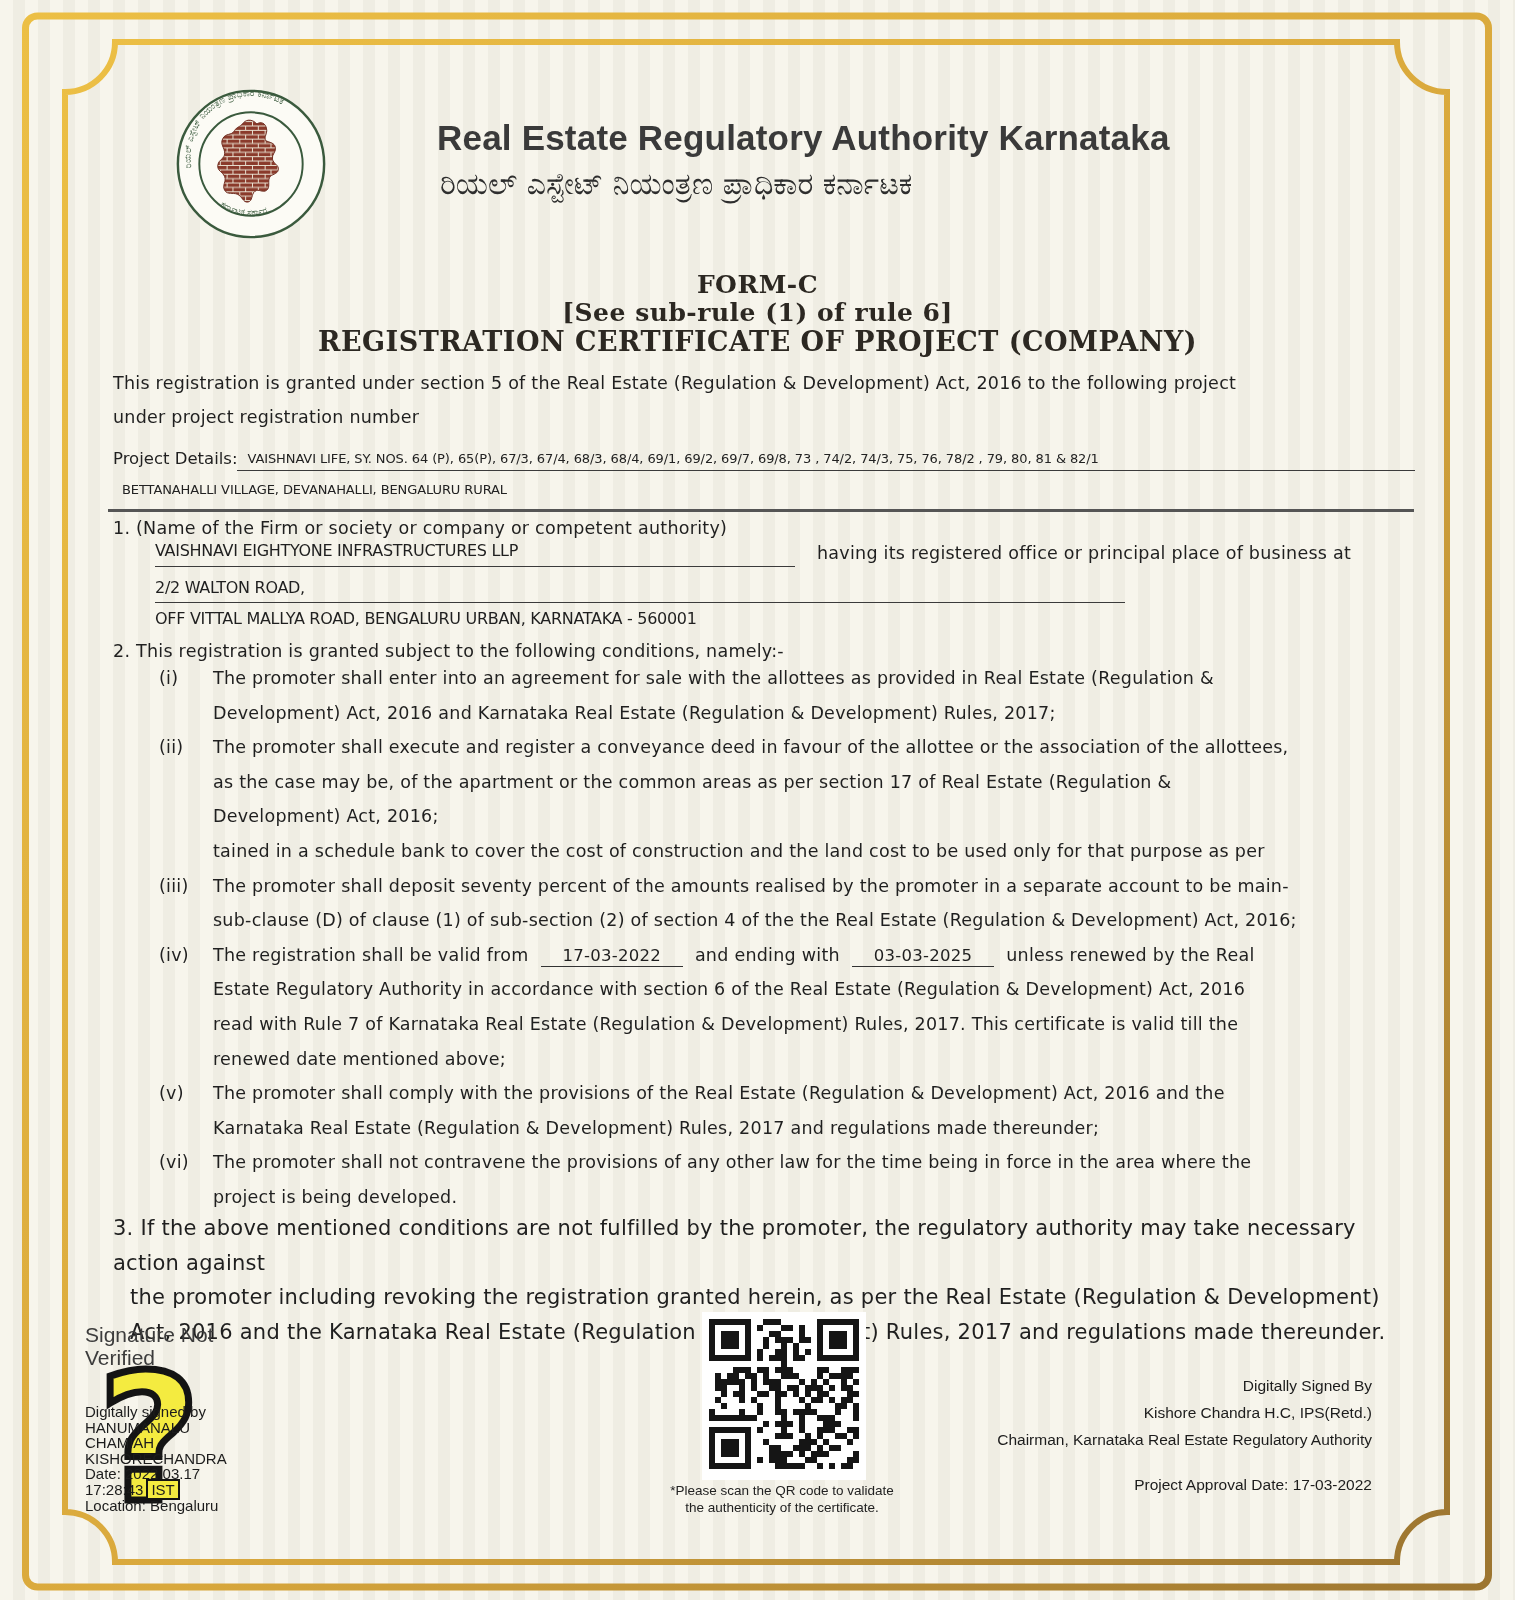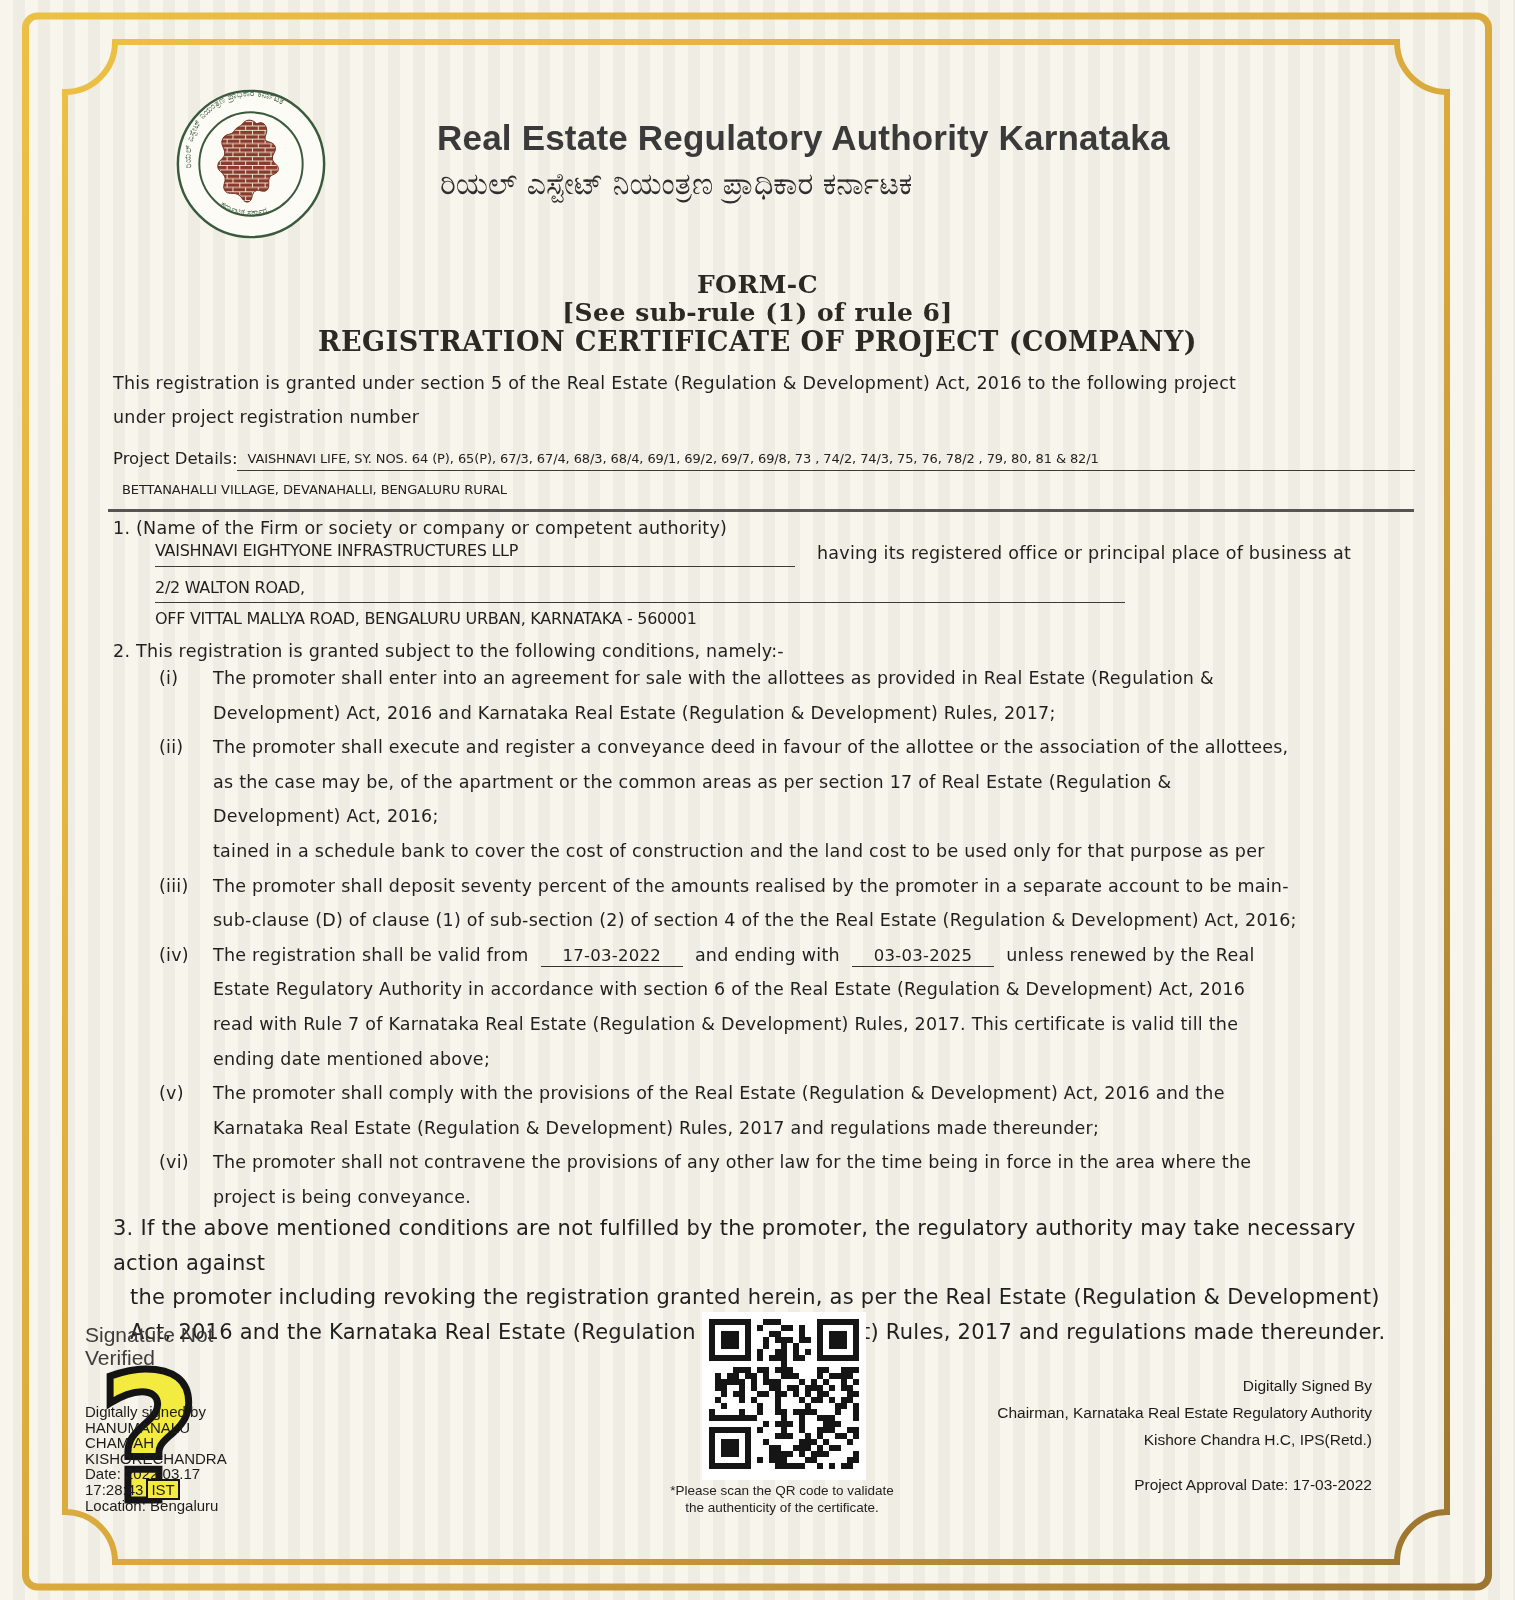--- a/index.html
+++ b/index.html
@@ -156,27 +156,27 @@
       <div class="cline"><span>as the case may be, of the apartment or the common areas as per section 17 of Real Estate (Regulation &amp;</span></div>
       <div class="cline"><span>Development) Act, 2016;</span></div>
 
       <div class="cline"><span>tained in a schedule bank to cover the cost of construction and the land cost to be used only for that purpose as per</span></div>
       <div class="cline"><span class="cnum">(iii)</span><span>The promoter shall deposit seventy percent of the amounts realised by the promoter in a separate account to be main-</span></div>
       <div class="cline"><span>sub-clause (D) of clause (1) of sub-section (2) of section 4 of the the Real Estate (Regulation &amp; Development) Act, 2016;</span></div>
 
       <div class="cline"><span class="cnum">(iv)</span><span>The registration shall be valid from</span><span class="u-date">17-03-2022</span><span>and ending with</span><span class="u-date">03-03-2025</span><span>unless renewed by the Real</span></div>
       <div class="cline"><span>Estate Regulatory Authority in accordance with section 6 of the Real Estate (Regulation &amp; Development) Act, 2016</span></div>
       <div class="cline"><span>read with Rule 7 of Karnataka Real Estate (Regulation &amp; Development) Rules, 2017. This certificate is valid till  the</span></div>
-      <div class="cline"><span>ending date  mentioned above;</span></div>
+      <div class="cline"><span>renewed date  mentioned above;</span></div>
 
       <div class="cline"><span class="cnum">(v)</span><span>The promoter shall comply with the provisions of the Real Estate (Regulation &amp; Development) Act, 2016 and the</span></div>
       <div class="cline"><span>Karnataka Real Estate (Regulation &amp; Development) Rules, 2017 and regulations made thereunder;</span></div>
 
       <div class="cline"><span class="cnum">(vi)</span><span>The promoter shall not contravene the provisions of any other law for the time being in force in the area where the</span></div>
-      <div class="cline"><span>project is being conveyance.</span></div>
+      <div class="cline"><span>project is being developed.</span></div>
     </div>
 
     <div class="s3">
       <div class="l">3. If the above mentioned conditions are not fulfilled by the promoter, the regulatory authority may take necessary action against</div>
       <div class="l cont">the promoter including revoking the registration granted herein, as per the Real Estate (Regulation &amp; Development)</div>
       <div class="l cont">Act, 2016 and the Karnataka Real Estate (Regulation &amp; Development) Rules, 2017 and regulations made thereunder.</div>
     </div>
 
     <div class="qmark">?</div>
     <div class="signot">
@@ -412,19 +412,19 @@
           <rect x="12" y="120" width="18" height="18" fill="#151515"></rect>
         </svg>
     </div>
     <div class="qrcap">
       <div>*Please scan the QR code to validate</div>
       <div>the authenticity of the certificate.</div>
     </div>
 
     <div class="signedby">
       <div>Digitally Signed By</div>
+      <div>Kishore Chandra H.C, IPS(Retd.)</div>
       <div>Chairman, Karnataka Real Estate Regulatory Authority</div>
-      <div>Kishore Chandra H.C, IPS(Retd.)</div>
     </div>
     <div class="approval">Project Approval Date: 17-03-2022</div>
 
   </div>
 </div>
 
 </body></html>

